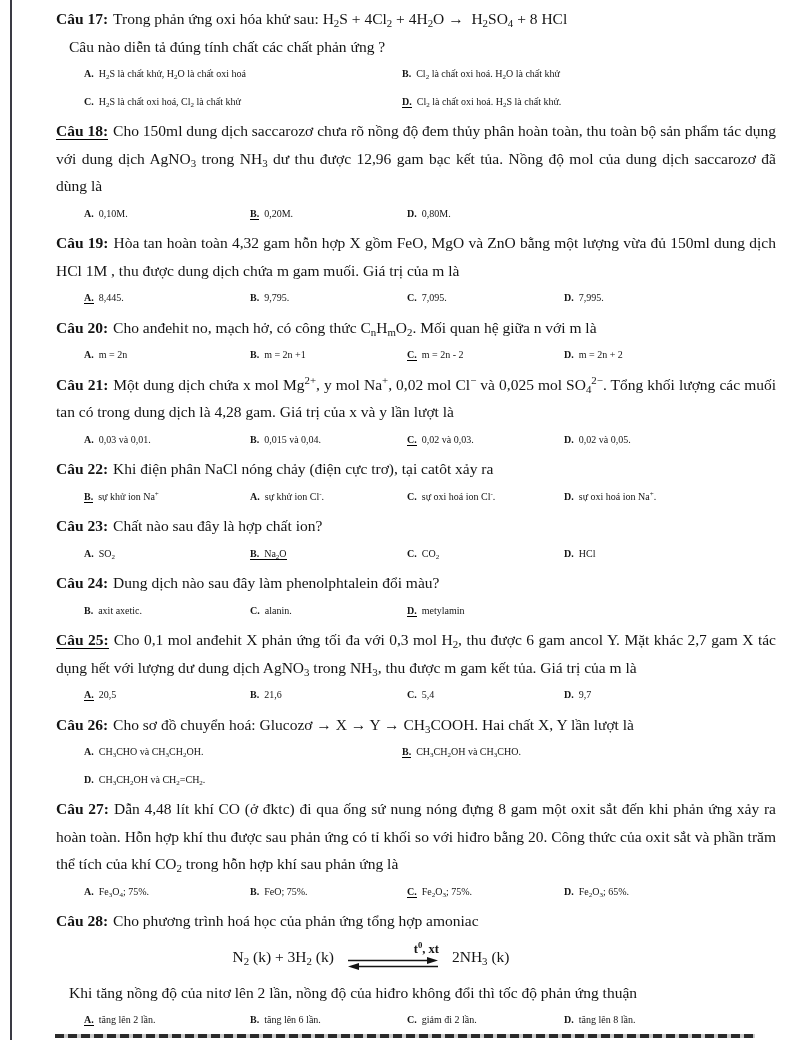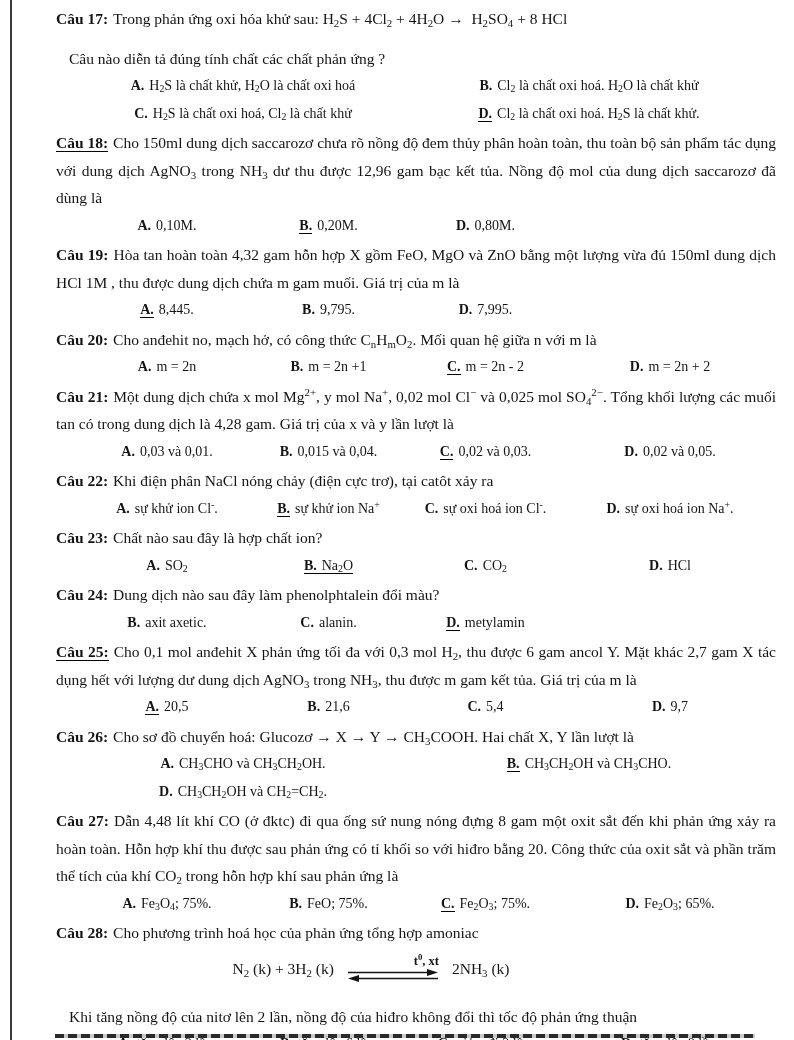--- a/index.html
+++ b/index.html
@@ -19,33 +19,32 @@
     position: absolute; left: 56px; top: 3px;
     width: 720px;
   }
   .question { margin-top: 2px; }
   .q-body, .q-subline {
     margin: 0;
     font-size: 15.5px;
     line-height: 27.5px;
     text-align: justify;
   }
-  .q-subline { text-indent: 13px; margin-top: 12px; }
+  .q-subline { text-indent: 13px; }
   .q-label { font-weight: bold; white-space: nowrap; }
   .q-text { padding-left: 5px; }
   .u { border-bottom: 1.6px solid #000; }
   sub, sup { font-size: 0.70em; line-height: 0; }
   sub { vertical-align: -0.25em; }
   sup { vertical-align: 0.55em; }
   .options {
     display: grid;
     padding-left: 28px;
-    font-size: 14px;
+    font-size: 10px;
     line-height: 27.5px;
-    text-align: center;
   }
   .options.cols-4 { grid-template-columns: 166px 157px 157px 1fr; }
   .options.cols-2 { grid-template-columns: 318px 1fr; }
   .option { white-space: nowrap; }
   .option .key { font-weight: bold; }
   .option .txt { padding-left: 5px; }
   .equation {
     height: 44px;
     display: flex;
     align-items: center;
@@ -92,20 +91,21 @@
       </div>
   </div>
 
   <div class="question">
     <p class="q-body"><b class="q-label">Câu 19:</b><span class="q-text">Hòa tan hoàn toàn 4,32 gam hỗn hợp X gồm FeO, MgO và ZnO bằng một lượng vừa đủ 150ml dung dịch HCl 1M , thu được dung dịch chứa m gam muối. Giá trị của m là</span></p>
 
     <div class="options cols-4">
 
     <div class="option"><b class="key u">A.</b><span class="txt">8,445.</span></div>
         <div class="option"><b class="key">B.</b><span class="txt">9,795.</span></div>
+        <div class="option"><b class="key">C.</b><span class="txt">7,095.</span></div>
         <div class="option"><b class="key">D.</b><span class="txt">7,995.</span></div>
       </div>
   </div>
 
   <div class="question">
     <p class="q-body"><b class="q-label">Câu 20:</b><span class="q-text">Cho anđehit no, mạch hở, có công thức C<sub>n</sub>H<sub>m</sub>O<sub>2</sub>. Mối quan hệ giữa n với m là</span></p>
 
     <div class="options cols-4">
 
     <div class="option"><b class="key">A.</b><span class="txt">m = 2n</span></div>
@@ -125,22 +125,22 @@
         <div class="option"><b class="key u">C.</b><span class="txt">0,02 và 0,03.</span></div>
         <div class="option"><b class="key">D.</b><span class="txt">0,02 và 0,05.</span></div>
       </div>
   </div>
 
   <div class="question">
     <p class="q-body"><b class="q-label">Câu 22:</b><span class="q-text">Khi điện phân NaCl nóng chảy (điện cực trơ), tại catôt xảy ra</span></p>
 
     <div class="options cols-4">
 
-    <div class="option"><b class="key">A.</b><span class="txt">sự khử ion Cl<sup>-</sup>.</span></div>
-        <div class="option"><b class="key u">B.</b><span class="txt">sự khử ion Na<sup>+</sup></span></div>
+    <div class="option"><b class="key u">B.</b><span class="txt">sự khử ion Na<sup>+</sup></span></div>
+        <div class="option"><b class="key">A.</b><span class="txt">sự khử ion Cl<sup>-</sup>.</span></div>
         <div class="option"><b class="key">C.</b><span class="txt">sự oxi hoá ion Cl<sup>-</sup>.</span></div>
         <div class="option"><b class="key">D.</b><span class="txt">sự oxi hoá ion Na<sup>+</sup>.</span></div>
       </div>
   </div>
 
   <div class="question">
     <p class="q-body"><b class="q-label">Câu 23:</b><span class="q-text">Chất nào sau đây là hợp chất ion?</span></p>
 
     <div class="options cols-4">
 

